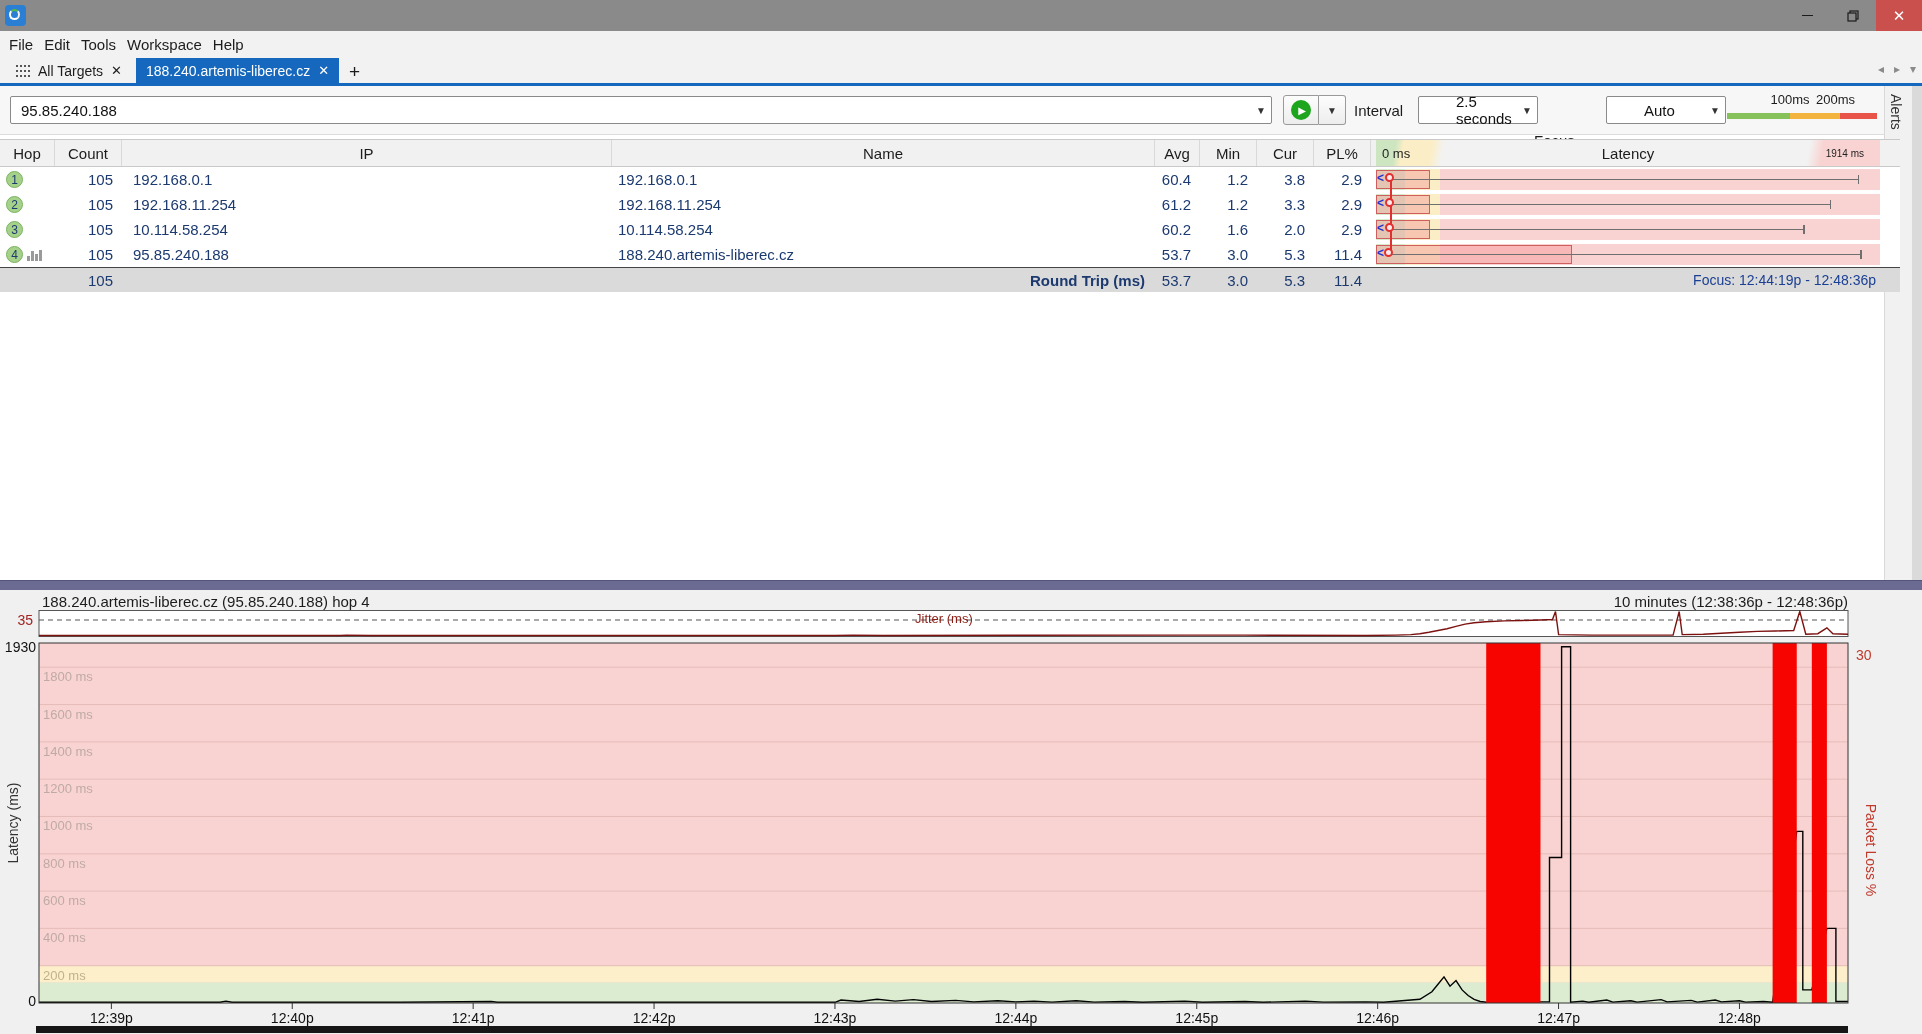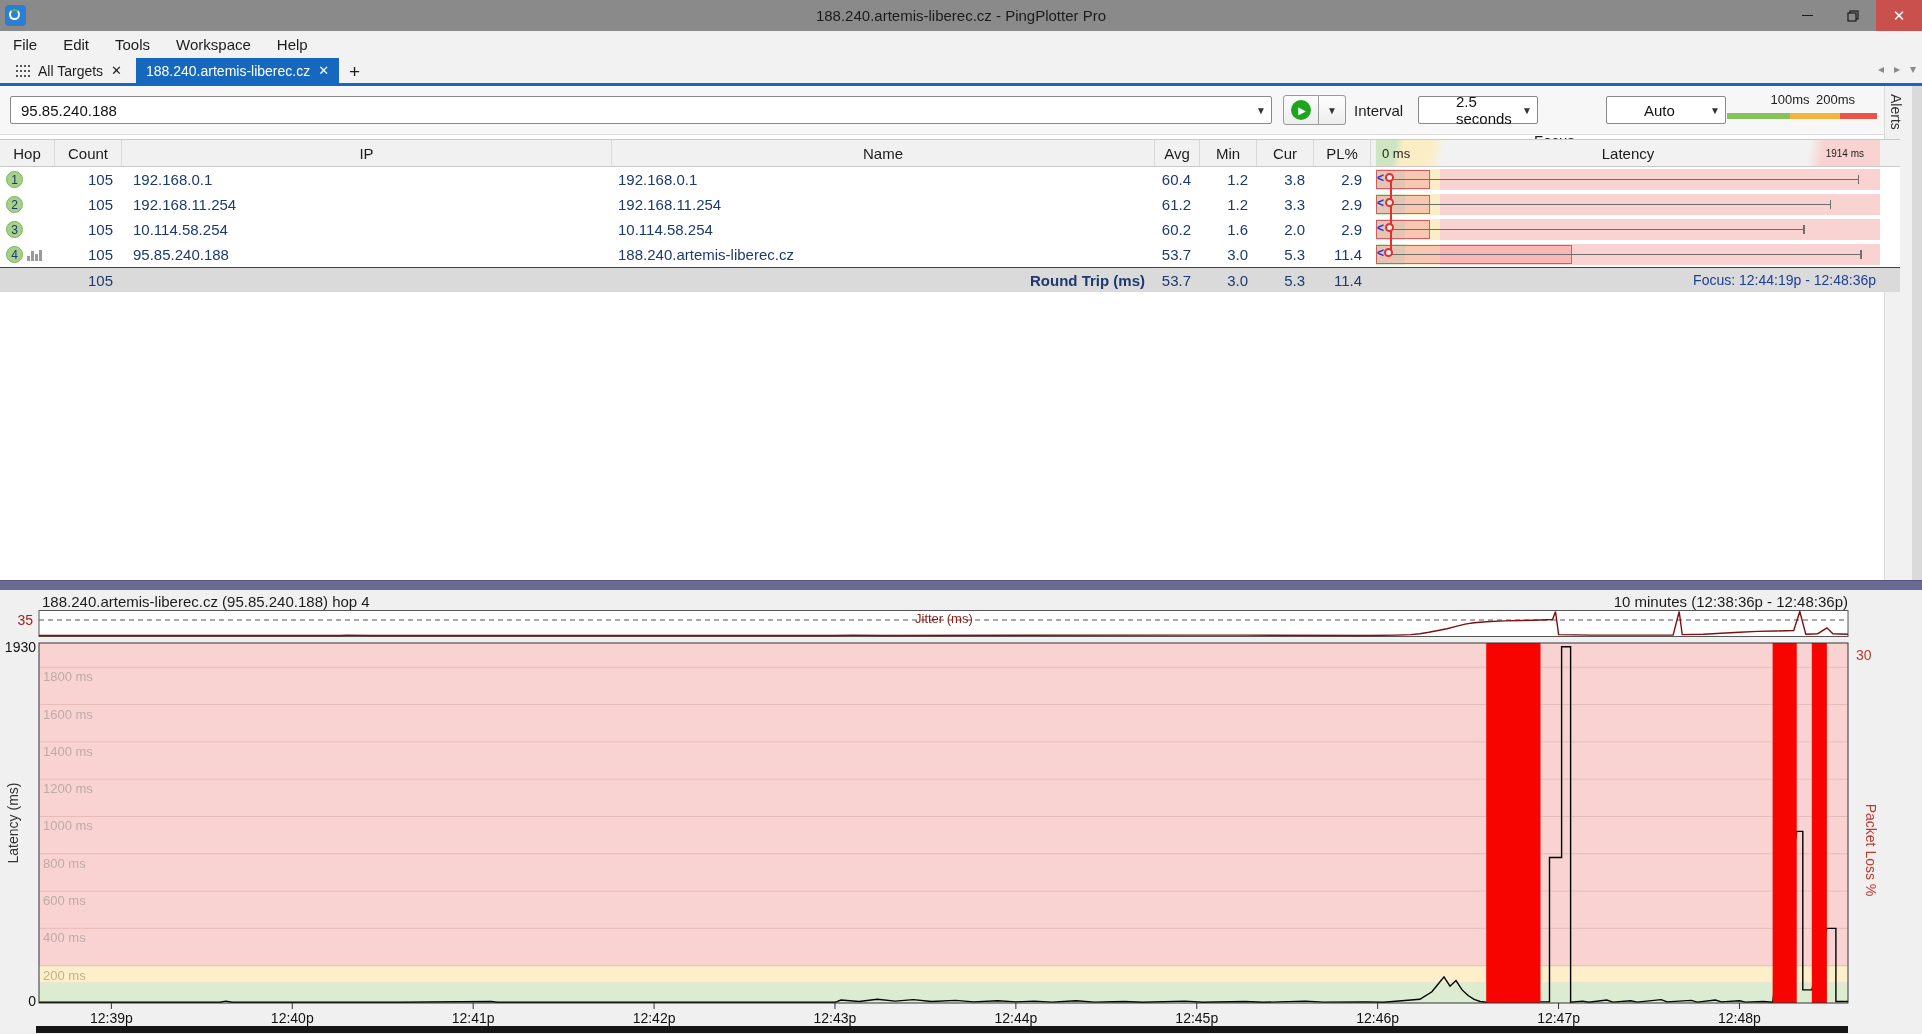--- a/index.html
+++ b/index.html
@@ -12,21 +12,21 @@
   #app-icon { width:21px; height:21px; margin-left:5px; border-radius:4px; background:#2a7fd4; position:relative; flex:0 0 auto; }
   #app-icon .swoosh { position:absolute; left:4px; top:4px; width:11px; height:11px; border:2.5px solid #fff; border-radius:50%; border-top-color:#58b847; border-right-color:#f0f0f0; }
   #title-text { position:absolute; left:0; right:0; text-align:center; font-size:15px; color:#1c1c1c; }
   #win-controls { position:absolute; right:0; top:0; height:31px; display:flex; }
   .win-btn { width:46px; height:31px; display:flex; align-items:center; justify-content:center; color:#1c1c1c; font-size:13px; }
   .win-btn.min span { display:block; width:11px; height:0; border-bottom:1.5px solid #1c1c1c; }
   .win-btn.close { background:#c9504c; color:#fff; font-size:15px; }
 
   
   #menubar { position:absolute; left:0; top:31px; width:100%; height:27px; background:#f2f2f2; display:flex; align-items:center; font-size:15px; color:#1c1c1c; }
-  .menu-item { padding:0 13px; height:100%; display:flex; align-items:center; }
+  .menu-item { padding:0 2px; height:100%; display:flex; align-items:center;margin-left:7px; }
 
   
   #tabbar { position:absolute; left:0; top:58px; width:100%; height:25px; background:#f2f2f2; display:flex; align-items:flex-end; }
   #tab-underline { position:absolute; left:0; top:83px; width:100%; height:3px; background:#1568bd; }
   .tab { height:25px; display:flex; align-items:center; gap:8px; padding:0 10px; font-size:14px; color:#1c1c1c; }
   .tab.active { background:#1568bd; color:#fff; margin-left:4px; }
   .tab .close-x { font-weight:bold; font-size:13px; }
   #list-icon { width:14px; display:flex; flex-direction:column; gap:3px; }
   #list-icon i { display:block; height:0; border-top:2px dotted #555; }
   #new-tab-btn { font-size:19px; color:#1c1c1c; padding:0 10px; line-height:23px; }
@@ -94,21 +94,20 @@
 </style>
 </head>
 <body>
 
 <div id="app">
 
   <div id="titlebar">
     <div id="app-icon">
         <div class="swoosh"></div>
       </div>
-    <div id="title-text">188.240.artemis-liberec.cz - PingPlotter Pro</div>
     <div id="win-controls">
       <div class="win-btn min">
           <span></span>
         </div>
       <div class="win-btn">
         <svg width="12" height="12" viewBox="0 0 12 12">
             <rect x="3" y="1" width="8" height="8" fill="none" stroke="#1c1c1c" stroke-width="1.2"></rect>
             <rect x="1" y="3" width="8" height="8" fill="#8a8a8a" stroke="#1c1c1c" stroke-width="1.2"></rect>
           </svg>
       </div>

